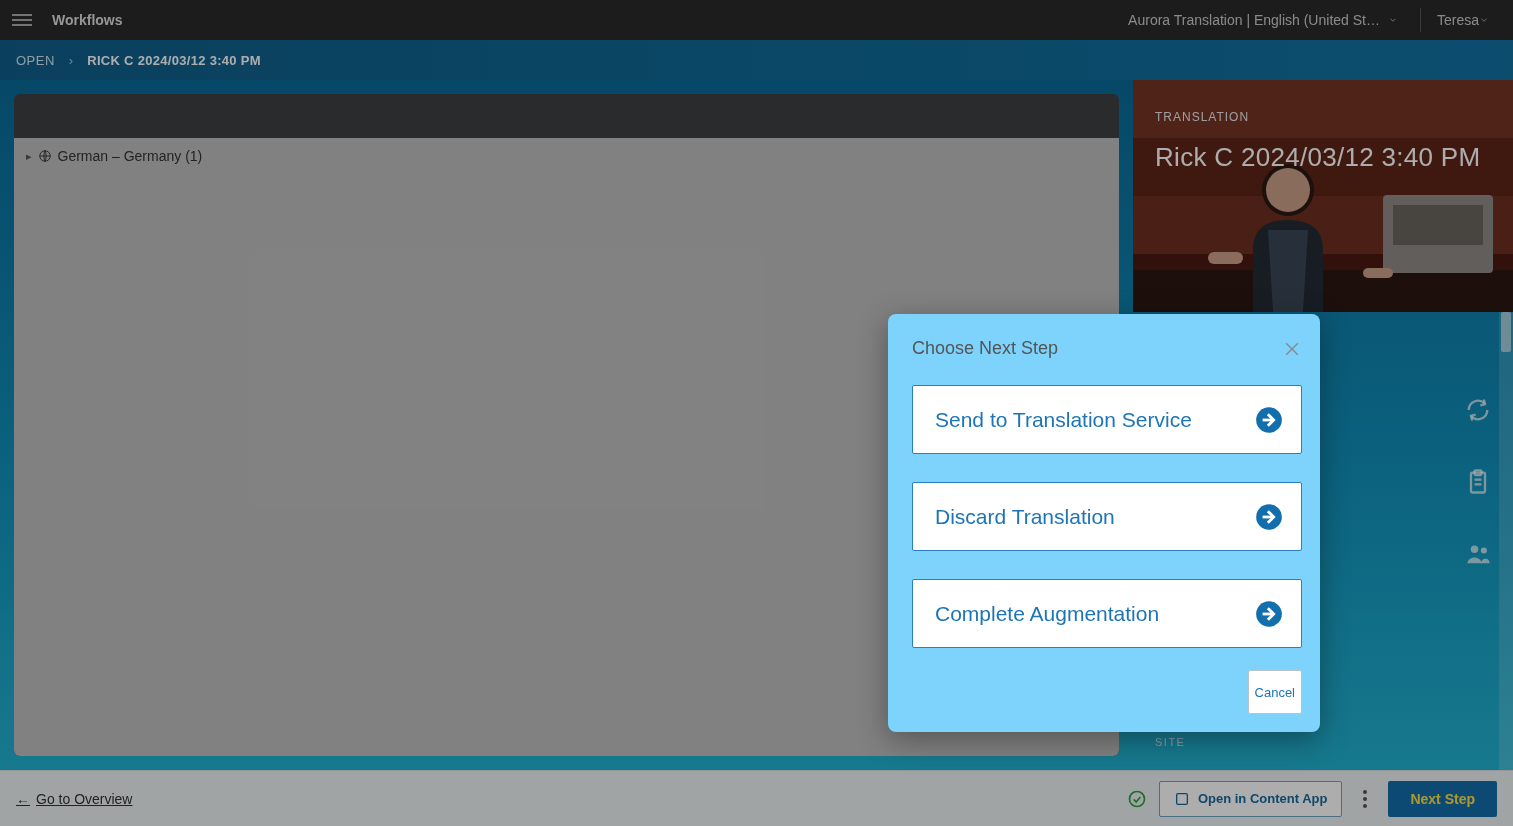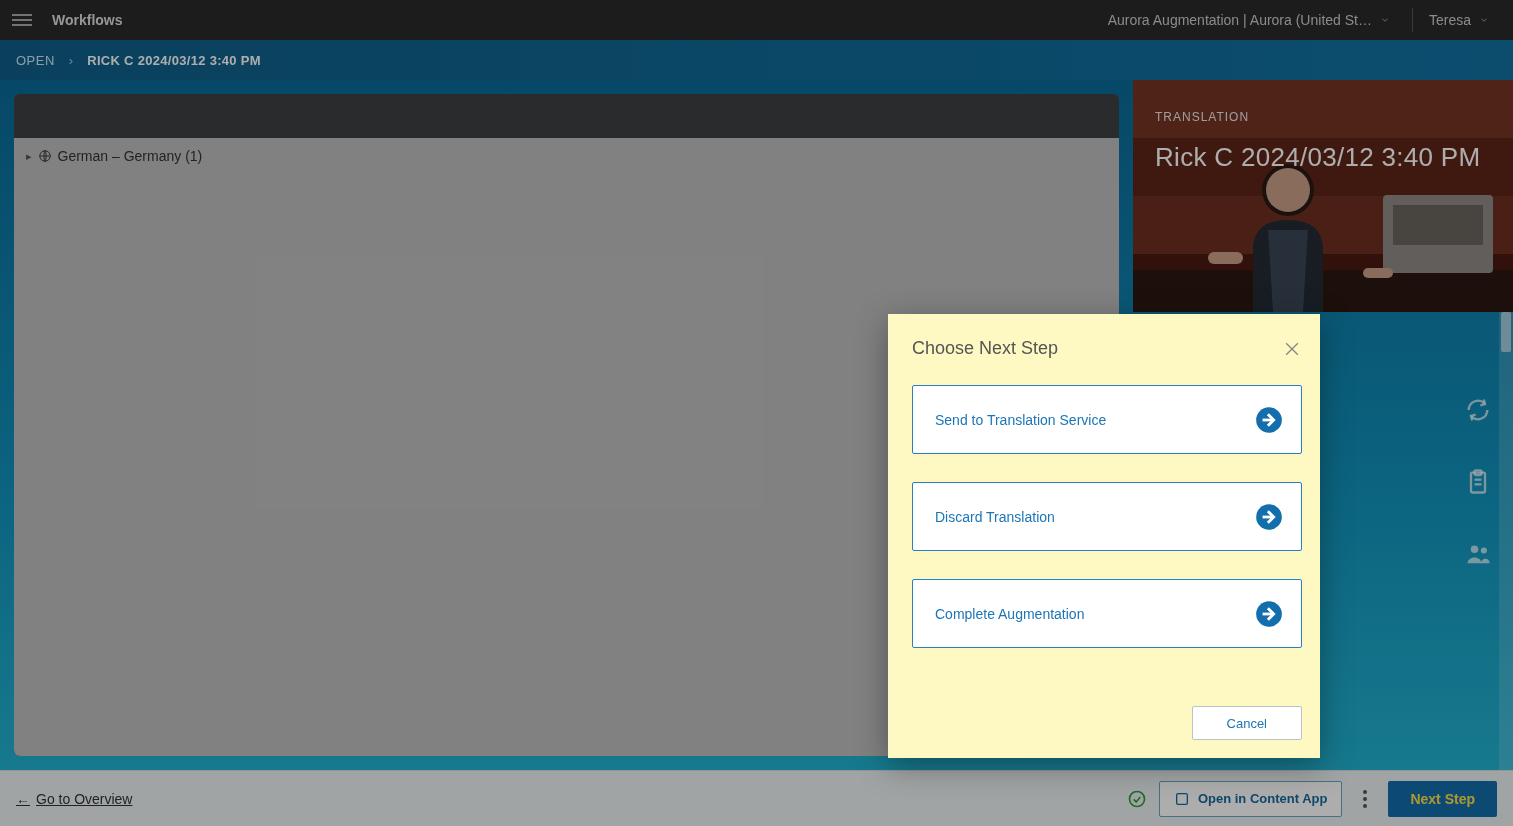--- a/index.html
+++ b/index.html
@@ -15,21 +15,21 @@
     color: #ccc;
     padding: 0 12px;
     font-size: 14px;
   }
   .menu-icon { width: 20px; height: 20px; display: flex; flex-direction: column; justify-content: space-around; cursor: pointer; padding: 2px 0; }
   .menu-icon span { display: block; height: 2px; background: #aaa; }
   .top-title { margin-left: 20px; font-weight: 600; color: #ddd; }
   .top-spacer { flex: 1; }
   .tenant-select { display: flex; align-items: center; gap: 8px; padding: 0 18px; color: #ccc; cursor: pointer; }
   .tenant-sep { width: 1px; height: 24px; background: #555; margin: 0 4px; }
-  .user-select { display: flex; align-items: center; gap: 8px; padding: 0 12px; color: #ccc; cursor: pointer; }
+  .user-select { display: flex; align-items: center; padding: 0 12px; color: #ccc; cursor: pointer; }
   .chev-down { width: 10px; height: 10px; }
 
   
   .blue-bar {
     height: 40px;
     background: linear-gradient(to right, #0f5f8a, #1272a3);
     display: flex; align-items: center;
     padding: 17px 16px;
     color: #cfe8f5;
     font-size: 13px;
@@ -139,61 +139,61 @@
     background: rgba(0,0,0,0.32);
     z-index: 40;
   }
 
   
   .modal {
     position: absolute;
     width: 432px;
     left: 888px;
     top: 314px;
-    background: #fef9c3;
-    border-radius: 0;
+    background: #7dd3fc;
+    border-radius: 8px;
     box-shadow: 0 8px 30px rgba(0,0,0,0.35);
     z-index: 50;
     padding: 24px 18px 18px 24px;
   }
   .modal-title-row { display: flex; align-items: center; }
   .modal-title { color: #555; font-size: 18px; }
   .modal-close { margin-left: auto; width: 20px; height: 20px; cursor: pointer; color: #888; }
   .step-list { margin-top: 26px; display: flex; flex-direction: column; gap: 28px; }
   .step-option {
     height: 69px;
     border: 1px solid #2a7fbf;
     border-radius: 2px;
     display: flex; align-items: center;
     padding: 0 18px 0 22px;
     cursor: pointer;
     background: #fff;
   }
-  .step-option .label { color: #1d75b6; font-size: 14px; }
+  .step-option .label { color: #1d75b6; font-size: 21px; }
   .step-option .arrow { margin-left: auto; width: 28px; height: 28px; }
   .modal-footer { display: flex; justify-content: flex-end; margin-top: 22px; }
   .btn-cancel {
-    height: 34px; padding: 0 34px;
+    height: 44px; padding: 0 6px;
     border: 1px solid #b9c4ca; background: #fff; color: #1d75b6;
-    font-size: 13px; cursor: pointer; border-radius: 2px; margin-top: 36px;
+    font-size: 13px; cursor: pointer; border-radius: 2px;
   }
 </style>
 </head>
 <body>
 
 <div class="top-header">
   <div class="menu-icon">
     <span></span>
       <span></span>
       <span></span>
   </div>
   <div class="top-title">Workflows</div>
   <div class="top-spacer"></div>
   <div class="tenant-select">
-    <span>Aurora Augmentation | Aurora (United St…</span>
+    <span>Aurora Translation | English (United St…</span>
     <svg class="chev-down" viewBox="0 0 24 24" fill="none" stroke="#bbb" stroke-width="2">
         <polyline points="6 9 12 15 18 9"></polyline>
       </svg>
   </div>
   <div class="tenant-sep"></div>
   <div class="user-select">
     <span>Teresa</span>
     <svg class="chev-down" viewBox="0 0 24 24" fill="none" stroke="#bbb" stroke-width="2">
         <polyline points="6 9 12 15 18 9"></polyline>
       </svg>

